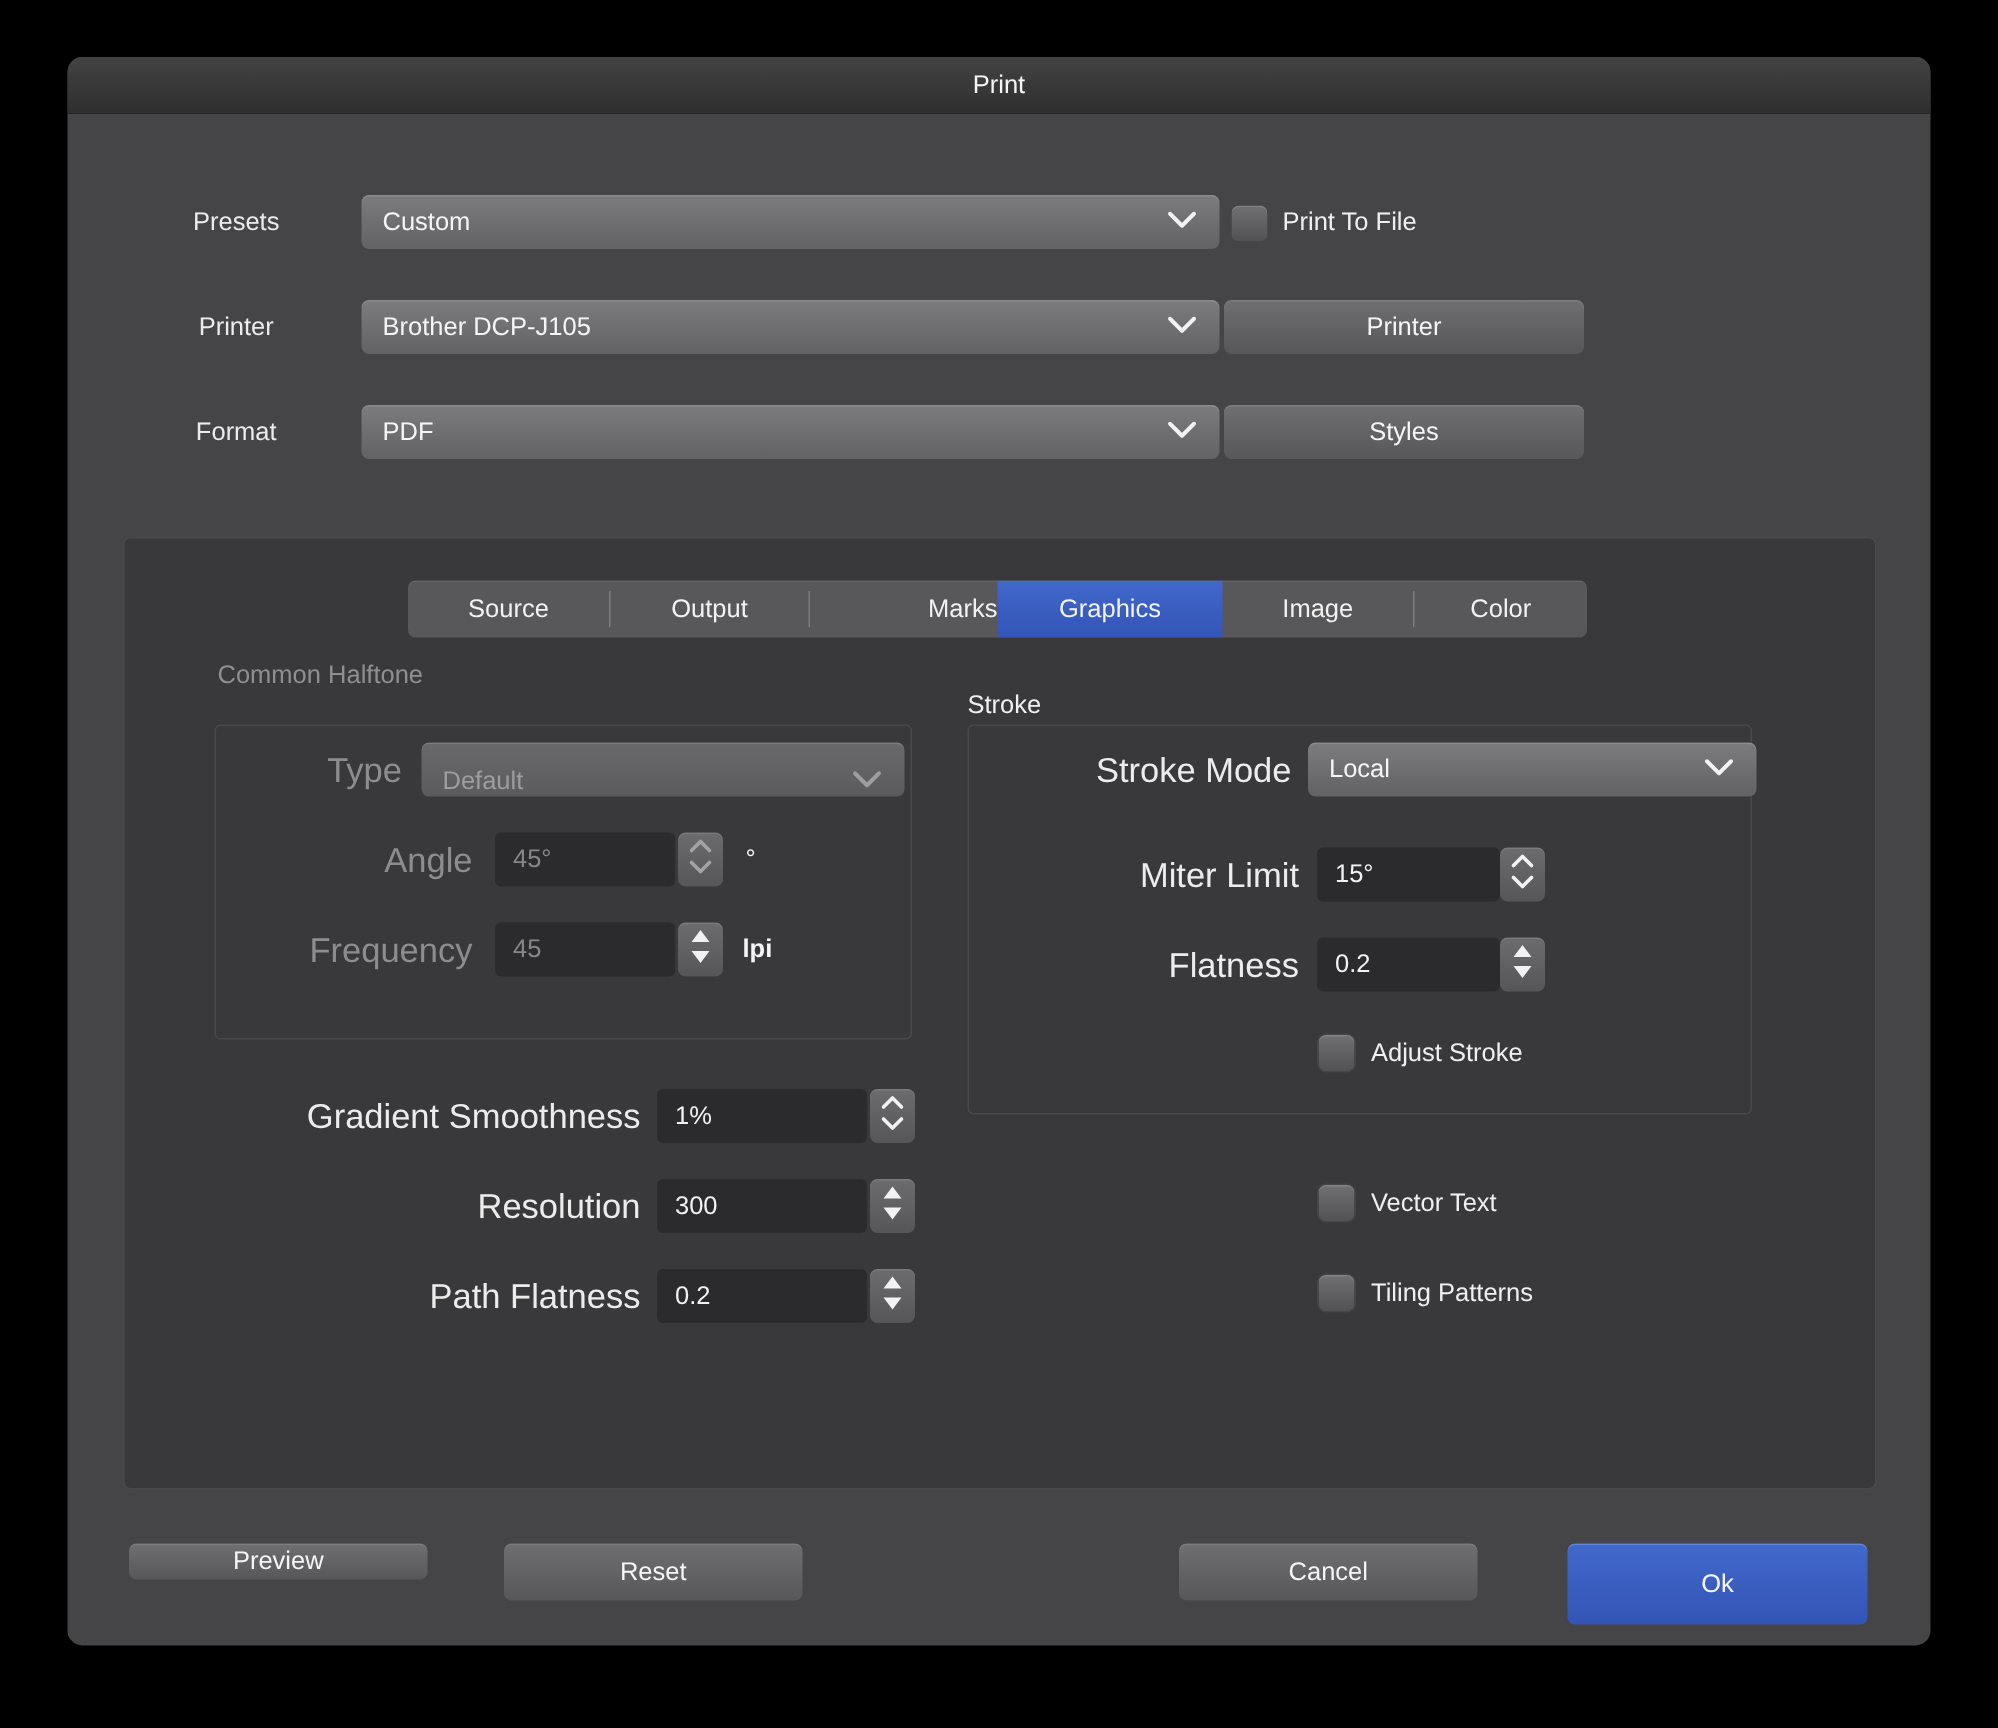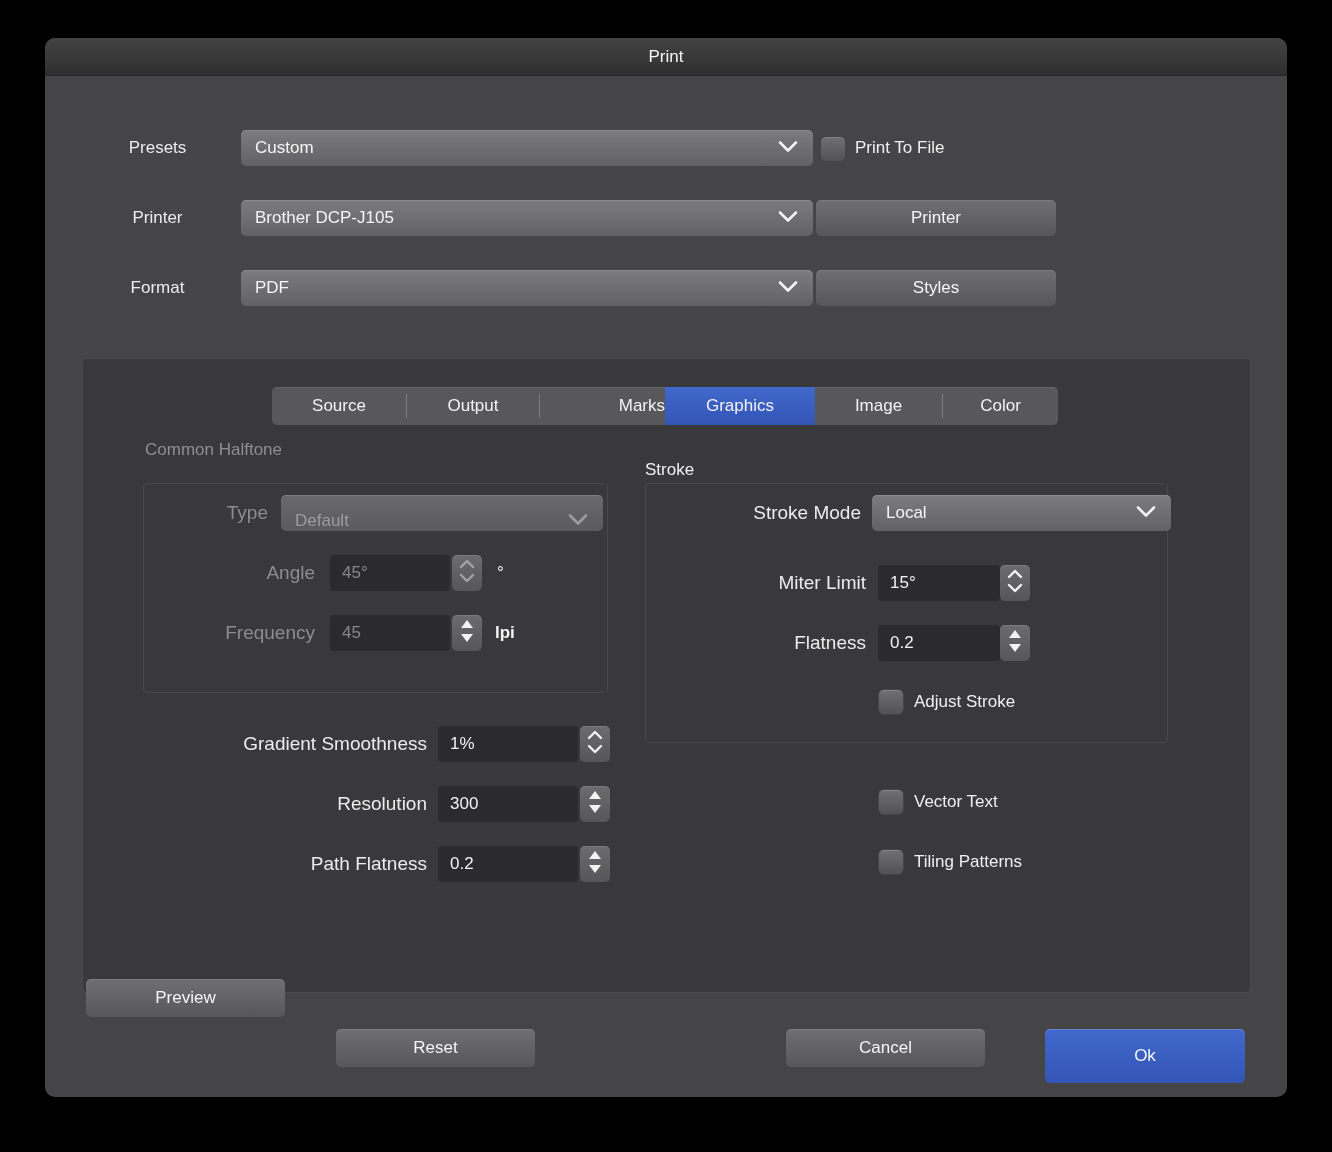--- a/index.html
+++ b/index.html
@@ -73,21 +73,21 @@
   .panel{
     left:37px;top:320px;width:1169px;height:635px;
     background:#39393b;border:1px solid #4a4a4c;border-radius:5px;box-sizing:border-box;
   }
   .group-title{font-size:17px;line-height:20px;}
   .group-title.enabled{color:#f0f0f0;}
   .group-title.disabled{color:#8f8f92;}
   .groupbox{
     border:1px solid #49494b;border-radius:4px;box-sizing:border-box;background:transparent;
   }
-  .field-label{font-size:19px;line-height:36px;text-align:right;}
+  .field-label{font-size:23px;line-height:36px;text-align:right;}
   .field-label.enabled{color:#ececec;}
   .field-label.disabled{color:#8d8d90;}
   .input{
     background:#2b2b2d;border-radius:4px;
     display:flex;align-items:center;padding:0 12px;font-size:17px;
   }
   .input.enabled{color:#f2f2f2;}
   .input.disabled{color:#87878a;}
   .stepper{
     width:30px;height:36px;border-radius:5px;
@@ -299,21 +299,21 @@
 
   <div class="abs check-row" style="left:833px;top:751px;">
     <div class="checkbox"></div>
     <div class="check-label">Vector Text</div>
   </div>
   <div class="abs check-row" style="left:833px;top:811px;">
     <div class="checkbox"></div>
     <div class="check-label">Tiling Patterns</div>
   </div>
 
-  <div class="abs btn" style="left:41px;top:941px;width:199px;height:38px;">
+  <div class="abs btn" style="left:41px;top:991px;width:199px;height:24px;">
     <span>Preview</span>
   </div>
   <div class="abs btn" style="left:291px;top:991px;width:199px;height:38px;">
     <span>Reset</span>
   </div>
   <div class="abs btn" style="left:741px;top:991px;width:199px;height:38px;">
     <span>Cancel</span>
   </div>
   <div class="abs btn primary" style="left:1000px;top:991px;width:200px;height:54px;">
     <span>Ok</span>

